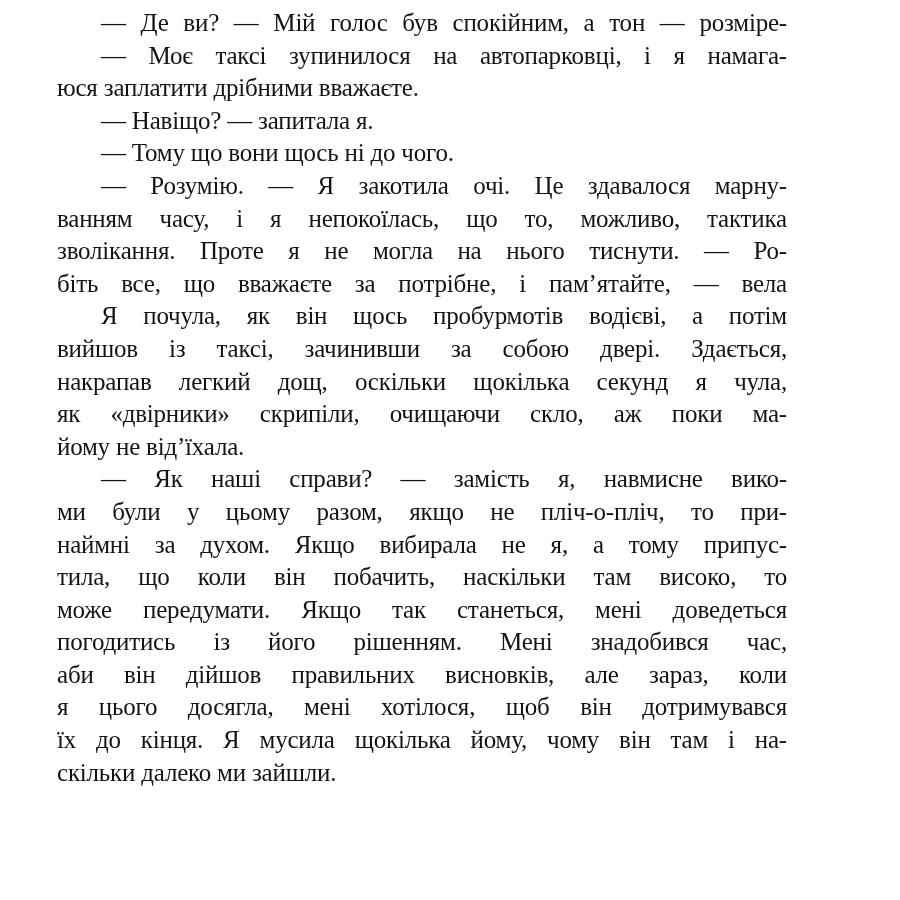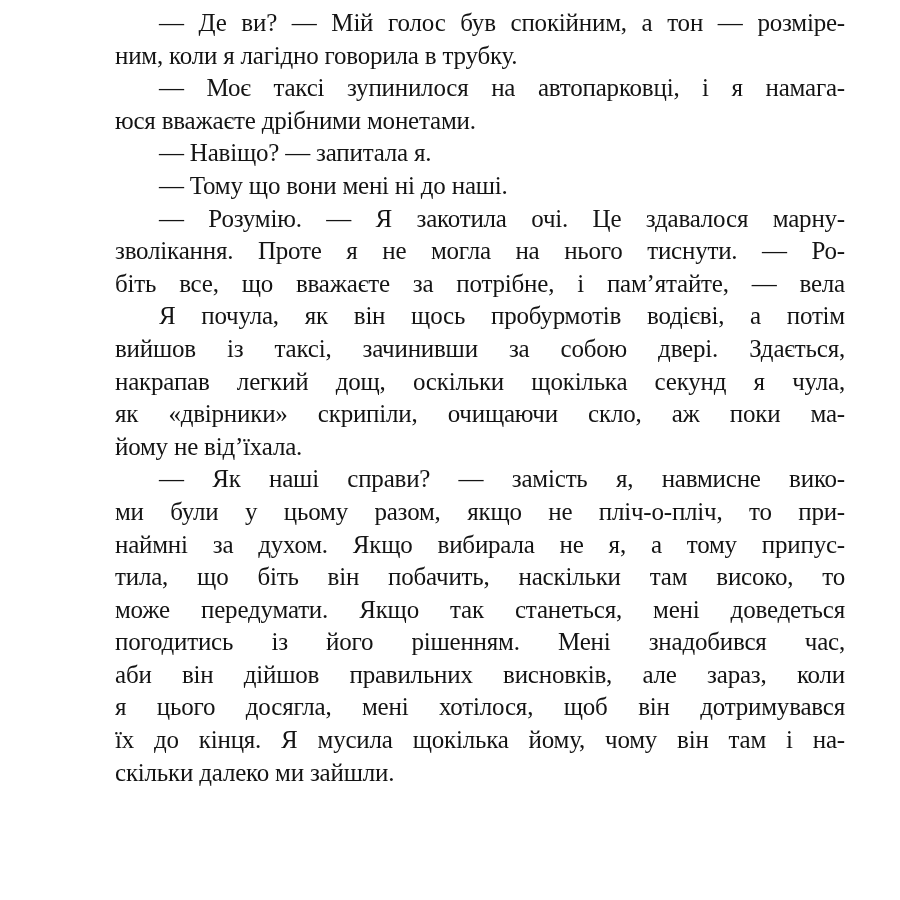--- a/index.html
+++ b/index.html
@@ -5,21 +5,21 @@
   html, body {
     margin: 0;
     padding: 0;
     background: #ffffff;
   }
   .book-page {
     width: 900px;
     height: 900px;
     box-sizing: border-box;
     background: #ffffff;
-    padding: 7px 85px 0 115px;
+    padding: 7px 85px 0 57px;
     font-family: "Liberation Serif", "DejaVu Serif", serif;
     font-size: 25px;
     color: #141414;
     overflow: hidden;
   }
   .line {
     width: 730px;
     height: 32.6px;
     line-height: 32.6px;
     text-align: justify;
@@ -31,36 +31,36 @@
   }
   .line.end {
     text-align-last: left;
   }
 </style>
 </head>
 <body>
 
 <div class="book-page">
   <div class="line indent">— Де ви? — Мій голос був спокійним, а тон — розміре-</div>
-  <div class="line end">ним, коли я лагідно говорила в трубку.</div>
   <div class="line indent">— Моє таксі зупинилося на автопарковці, і я намага-</div>
-  <div class="line end">юся вважаєте дрібними монетами.</div>
+  <div class="line end">юся заплатити дрібними вважаєте.</div>
   <div class="line indent end">— Навіщо? — запитала я.</div>
-  <div class="line indent end">— Тому що вони мені ні до наші.</div>
+  <div class="line indent end">— Тому що вони щось ні до чого.</div>
   <div class="line indent">— Розумію. — Я закотила очі. Це здавалося марну-</div>
+  <div class="line">ванням часу, і я непокоїлась, що то, можливо, тактика</div>
   <div class="line">зволікання. Проте я не могла на нього тиснути. — Ро-</div>
   <div class="line">біть все, що вважаєте за потрібне, і пам’ятайте, — вела</div>
   <div class="line indent">Я почула, як він щось пробурмотів водієві, а потім</div>
   <div class="line">вийшов із таксі, зачинивши за собою двері. Здається,</div>
   <div class="line">накрапав легкий дощ, оскільки щокілька секунд я чула,</div>
   <div class="line">як «двірники» скрипіли, очищаючи скло, аж поки ма-</div>
   <div class="line end">йому не від’їхала.</div>
   <div class="line indent">— Як наші справи? — замість я, навмисне вико-</div>
   <div class="line">ми були у цьому разом, якщо не пліч-о-пліч, то при-</div>
   <div class="line">наймні за духом. Якщо вибирала не я, а тому припус-</div>
-  <div class="line">тила, що біть він побачить, наскільки там високо, то</div>
+  <div class="line">тила, що коли він побачить, наскільки там високо, то</div>
   <div class="line">може передумати. Якщо так станеться, мені доведеться</div>
   <div class="line">погодитись із його рішенням. Мені знадобився час,</div>
   <div class="line">аби він дійшов правильних висновків, але зараз, коли</div>
   <div class="line">я цього досягла, мені хотілося, щоб він дотримувався</div>
   <div class="line">їх до кінця. Я мусила щокілька йому, чому він там і на-</div>
   <div class="line end">скільки далеко ми зайшли.</div>
 </div>
 
 </body></html>

